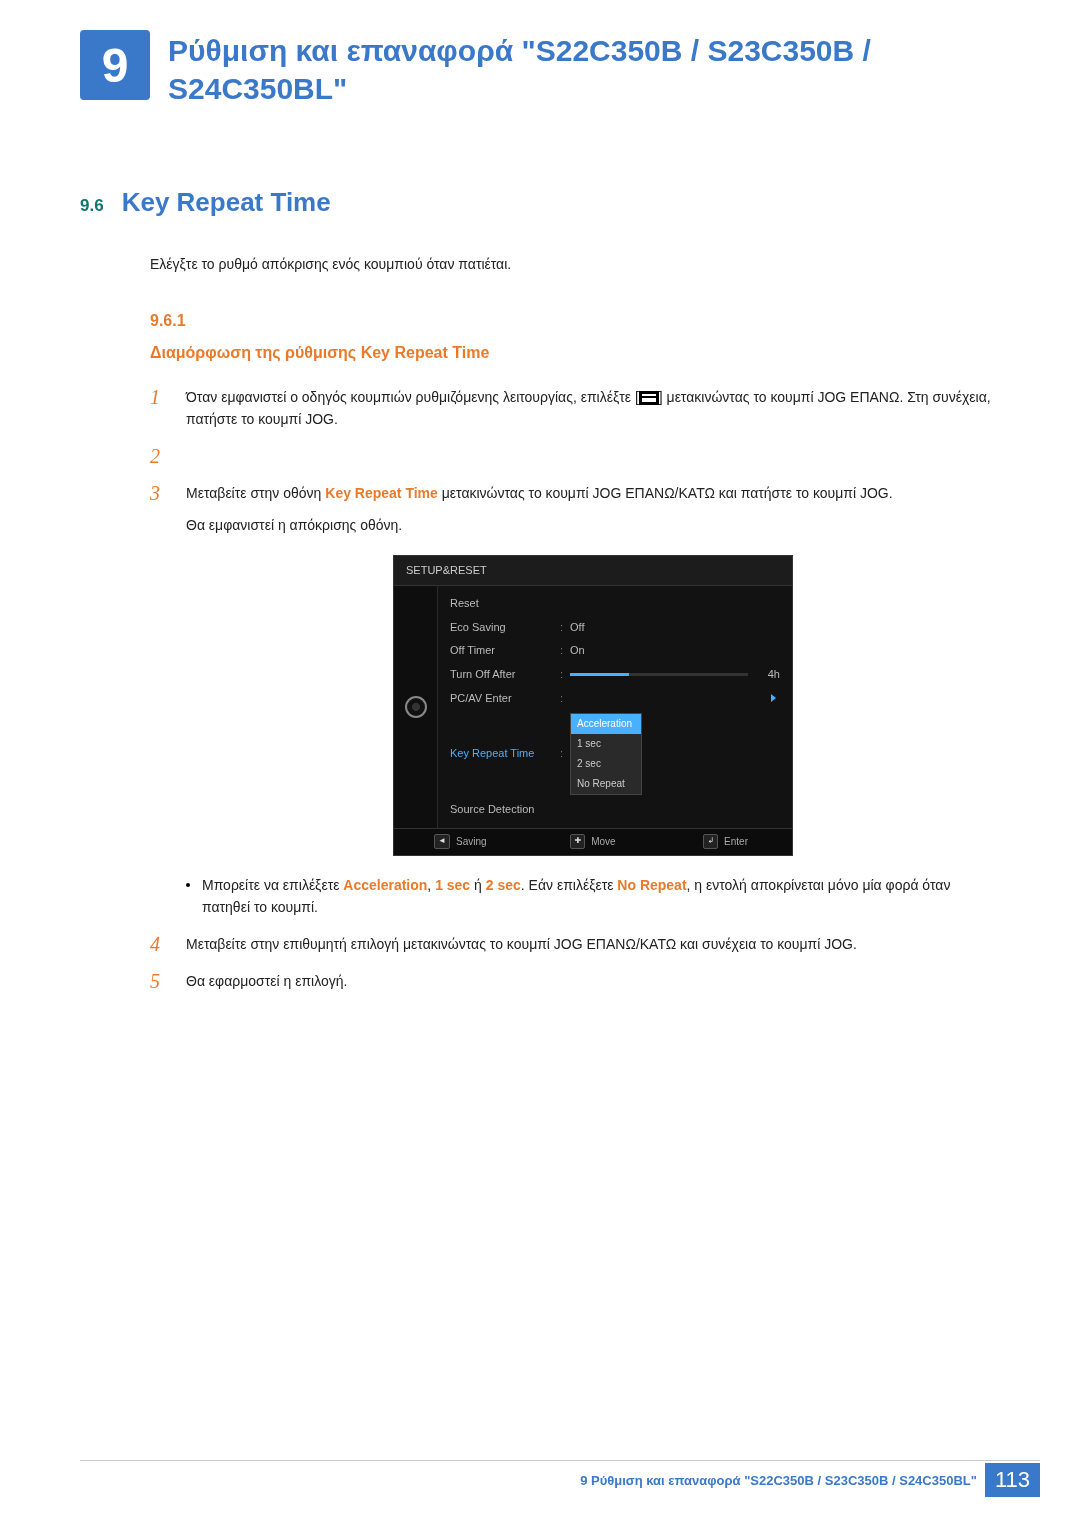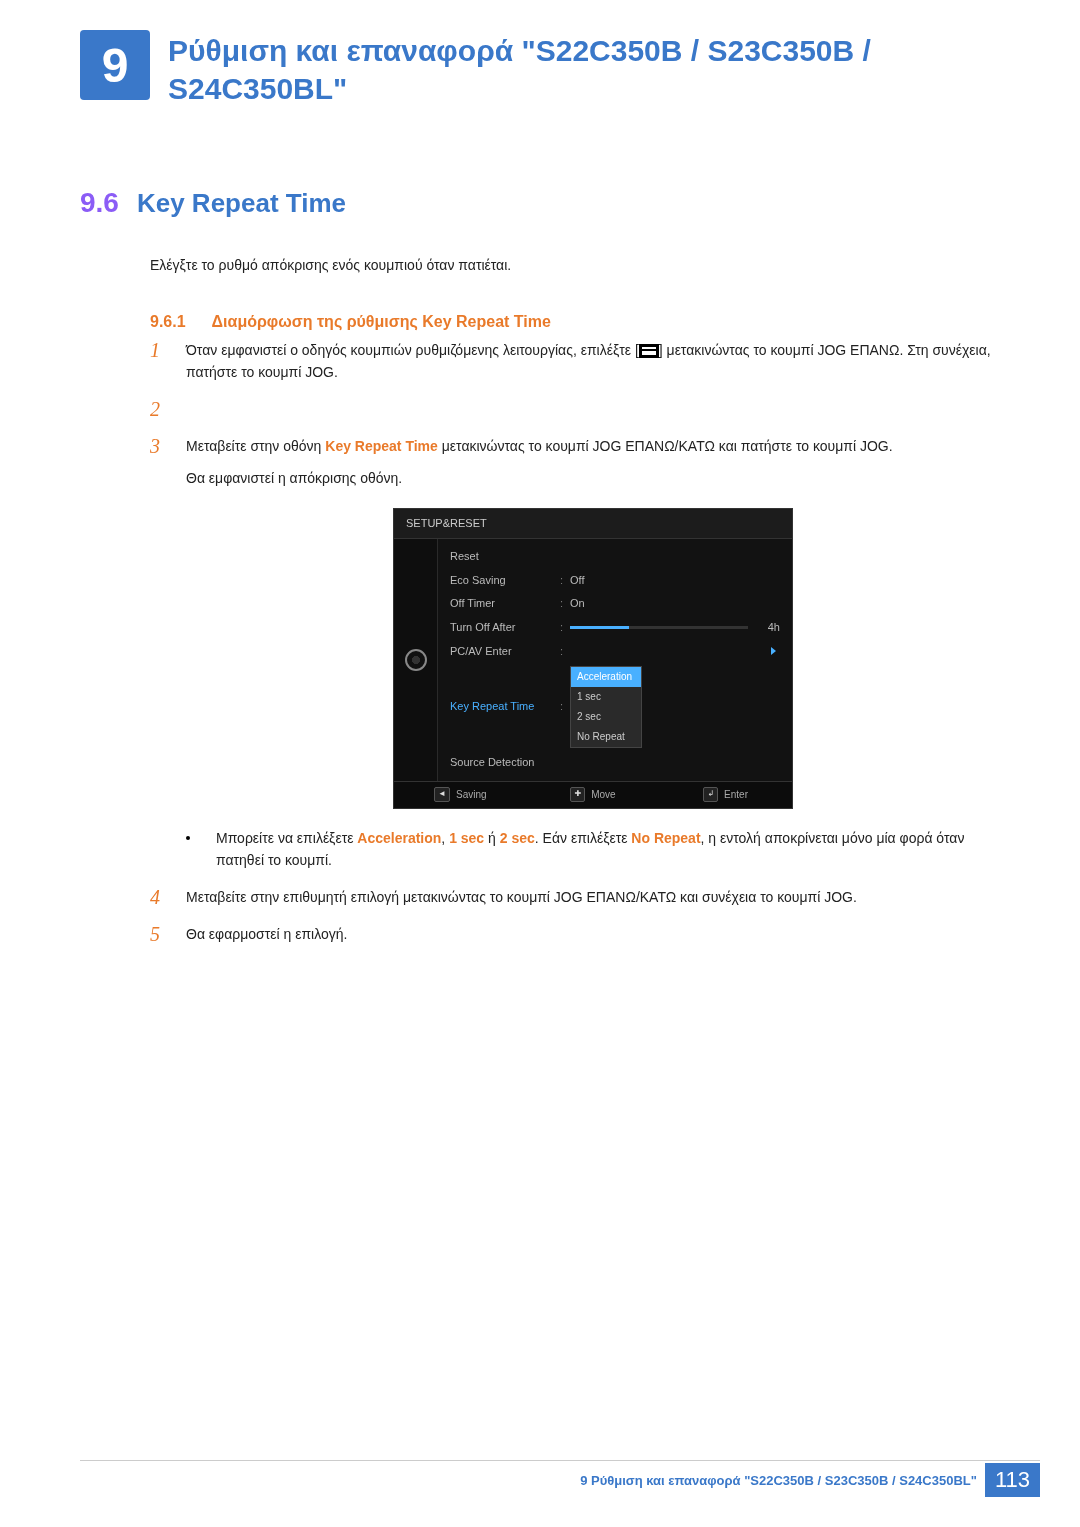--- a/index.html
+++ b/index.html
@@ -40,40 +40,41 @@
     line-height: 1.25;
     margin-top: 2px;
   }
   .section-row {
     display: flex;
     align-items: baseline;
     gap: 18px;
     margin-bottom: 38px;
   }
   .section-num {
-    color: #8b5cf6;
-    font-size: 28px;
+    color: #0f766e;
+    font-size: 17px;
     font-weight: bold;
   }
   .section-title {
     color: #3a78c9;
     font-size: 26px;
     font-weight: bold;
   }
   .section-intro {
     font-size: 14px;
     margin-left: 70px;
     margin-bottom: 40px;
     color: #222;
   }
   .subsection-row {
     display: flex;
-    gap: 26px;
+    gap: 14px;
     margin-left: 70px;
-    margin-bottom: 8px;
+    margin-bottom: 24px;
+    flex-direction: column;
   }
   .subsection-num, .subsection-title {
     color: #e97a2a;
     font-size: 16px;
     font-weight: bold;
   }
   .steps {
     margin-left: 70px;
   }
   .step {
@@ -214,21 +215,21 @@
   .key-icon {
     background: #222;
     border: 1px solid #555;
     padding: 0 3px;
     font-size: 8px;
     color: #ddd;
     border-radius: 2px;
   }
   .bullet-line {
     display: flex;
-    gap: 26px;
+    gap: 12px;
     margin-left: 36px;
     margin-top: 16px;
     font-size: 14px;
     line-height: 1.6;
   }
   .bullet-dot {
     width:4px;height:4px;background:#000;border-radius:50%;
     margin-top: 9px;
     flex-shrink:0;
   }

